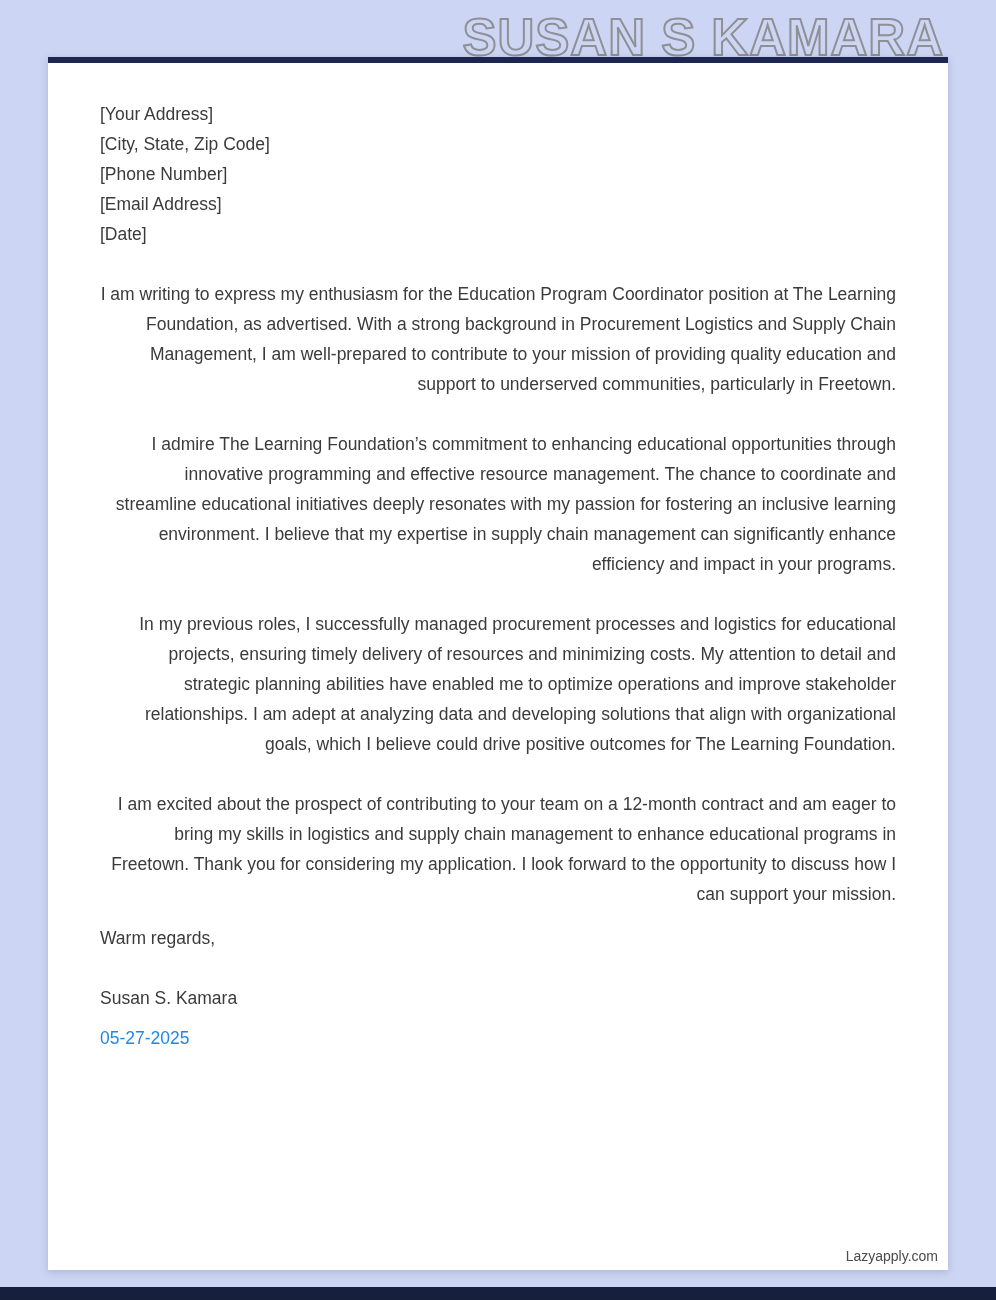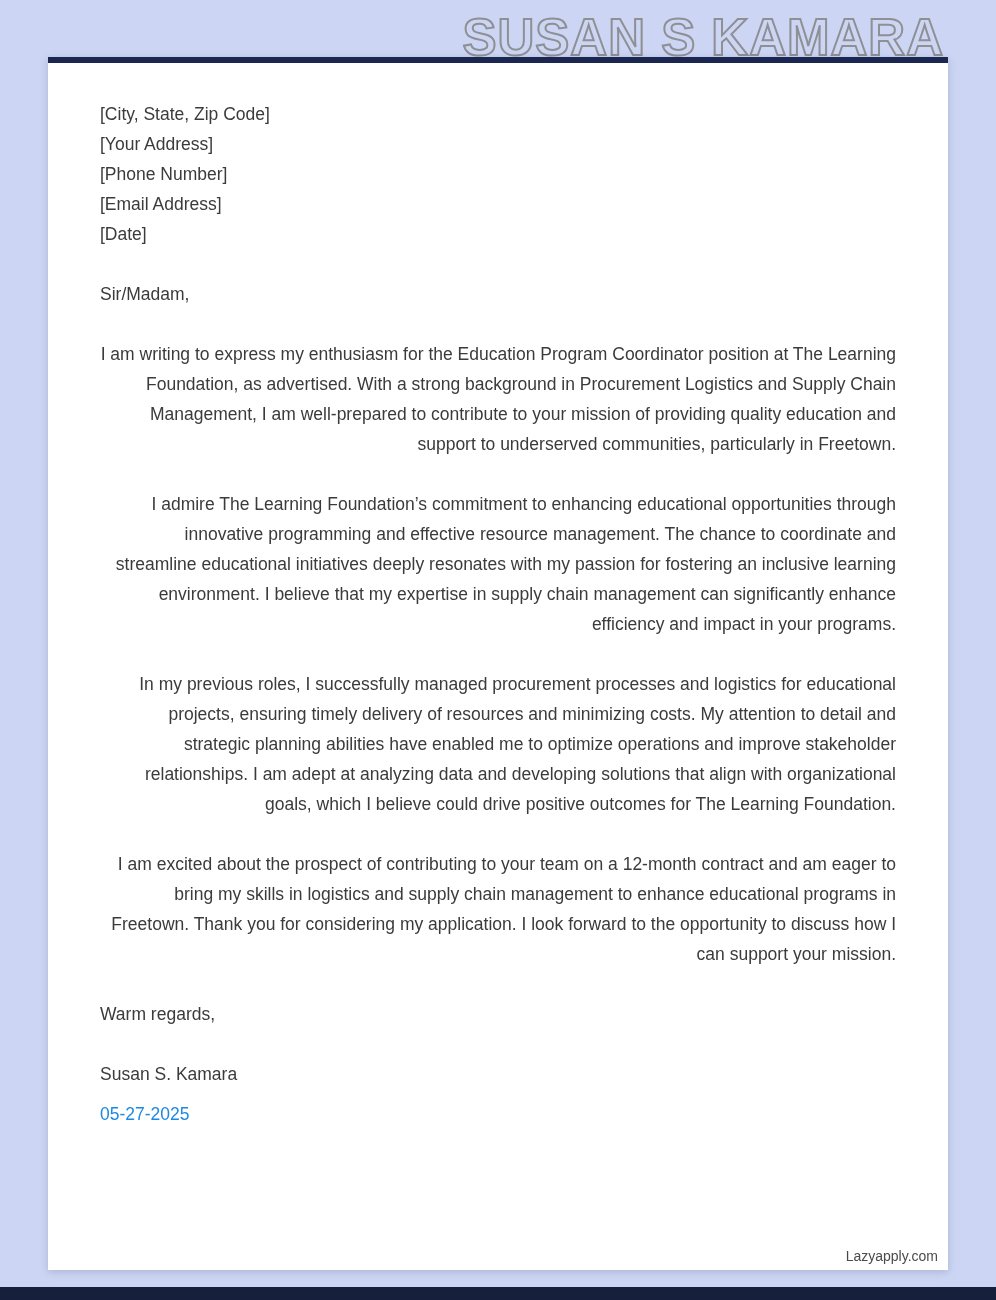--- a/index.html
+++ b/index.html
@@ -44,21 +44,21 @@
     line-height: 30px;
     color: #3b3b3b;
   }
 
   .address-block div { line-height: 30px; }
 
   .salutation { margin-top: 30px; }
 
   p.para { margin: 30px 0 0 0; text-align: right; }
 
-  .closing { margin-top: 30px; }
+  .closing { margin-top: 14px; }
   .signature { margin-top: 30px; }
 
   .date {
     margin-top: 10px;
     color: #1e88e5;
   }
 
   .watermark {
     position: absolute;
     right: 10px;
@@ -81,28 +81,27 @@
 <body>
 
 <div class="canvas">
 
   <div class="header-name">SUSAN S KAMARA</div>
 
   <div class="page">
     <div class="letter">
 
       <div class="address-block">
+        <div>[Your Address]</div>
         <div>[City, State, Zip Code]</div>
-        <div>[Your Address]</div>
         <div>[Phone Number]</div>
         <div>[Email Address]</div>
         <div>[Date]</div>
       </div>
 
-      <div class="salutation">Sir/Madam,</div>
 
       <p class="para">I am writing to express my enthusiasm for the Education Program Coordinator position at The Learning Foundation, as advertised. With a strong background in Procurement Logistics and Supply Chain Management, I am well-prepared to contribute to your mission of providing quality education and support to underserved communities, particularly in Freetown.</p>
       <p class="para">I admire The Learning Foundation’s commitment to enhancing educational opportunities through innovative programming and effective resource management. The chance to coordinate and streamline educational initiatives deeply resonates with my passion for fostering an inclusive learning environment. I believe that my expertise in supply chain management can significantly enhance efficiency and impact in your programs.</p>
       <p class="para">In my previous roles, I successfully managed procurement processes and logistics for educational projects, ensuring timely delivery of resources and minimizing costs. My attention to detail and strategic planning abilities have enabled me to optimize operations and improve stakeholder relationships. I am adept at analyzing data and developing solutions that align with organizational goals, which I believe could drive positive outcomes for The Learning Foundation.</p>
       <p class="para">I am excited about the prospect of contributing to your team on a 12-month contract and am eager to bring my skills in logistics and supply chain management to enhance educational programs in Freetown. Thank you for considering my application. I look forward to the opportunity to discuss how I can support your mission.</p>
 
       <div class="closing">Warm regards,</div>
 
       <div class="signature">Susan S. Kamara</div>
 

